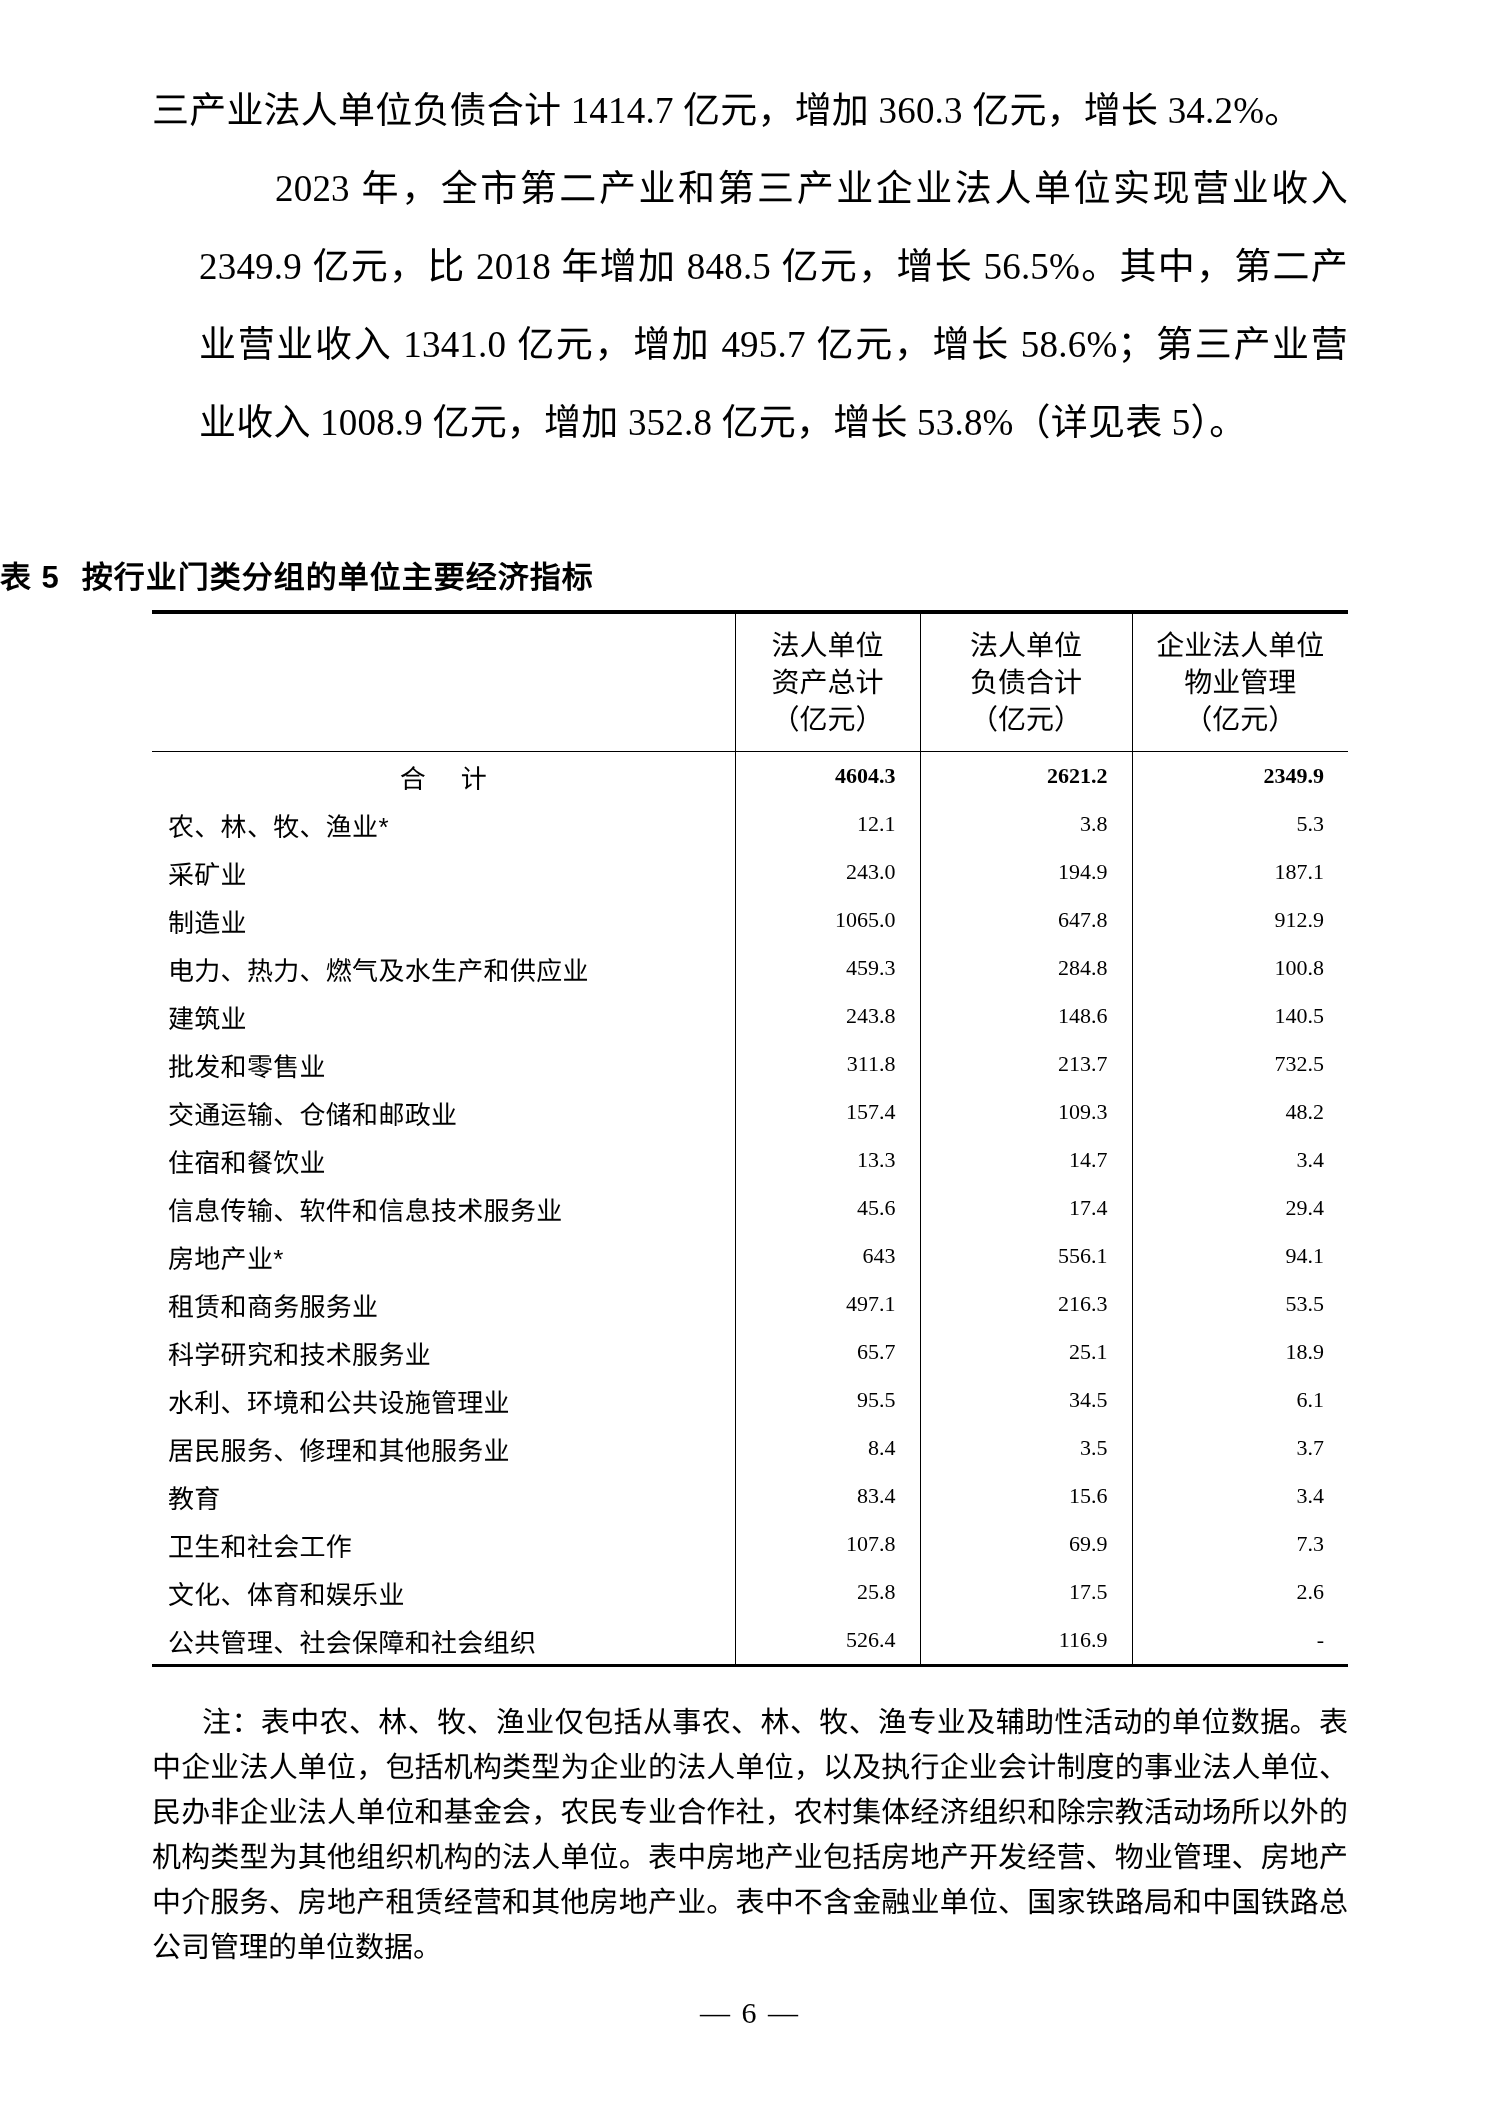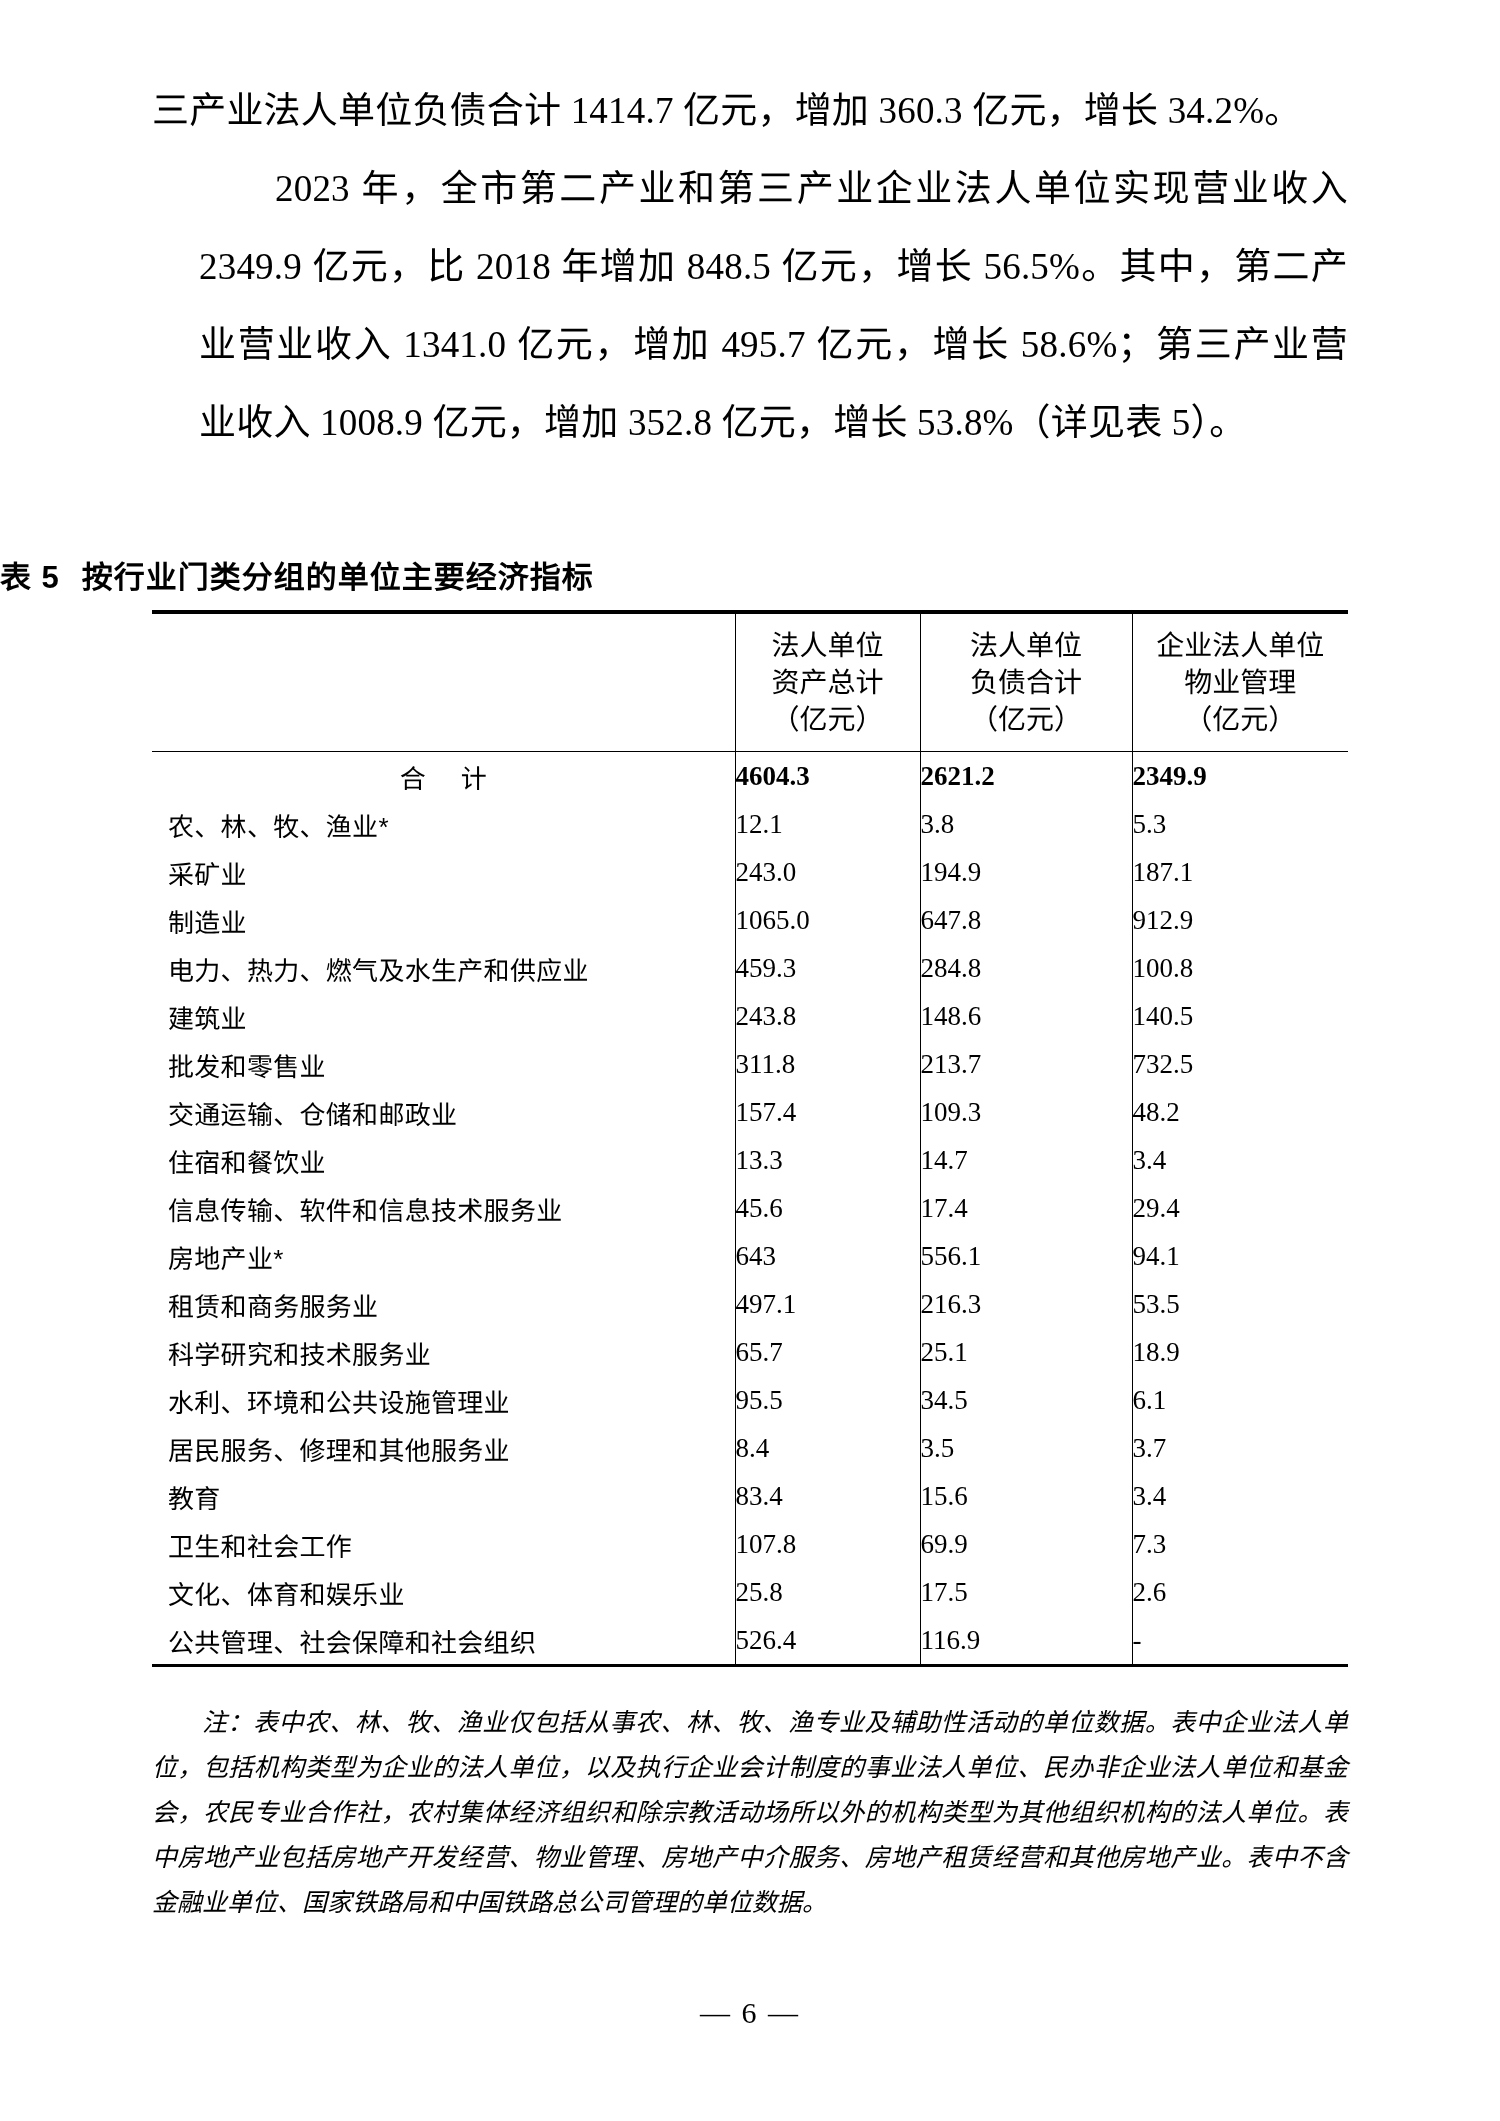--- a/index.html
+++ b/index.html
@@ -106,47 +106,46 @@
     vertical-align: middle;
   }
   tbody td.lbl {
     text-align: left;
     padding-left: 16px;
     letter-spacing: 0.3px;
     font-family: "Liberation Sans", "DejaVu Sans", sans-serif;
     font-size: 26px;
   }
   tbody td.num {
-    text-align: left;
+    text-align: right;
     padding-right: 24px;
     border-left: 1.6px solid #000;
     font-family: "Liberation Serif", "DejaVu Serif", serif;
-    font-size: 27px;
+    font-size: 22px;
   }
   tbody tr.total td.lbl {
     text-align: center;
     letter-spacing: 14px;
     padding-left: 0;
     text-indent: 14px;
     font-weight: normal;
   }
   tbody tr.total td.num { font-weight: bold; }
 
   
   .note {
     position: absolute;
     left: 152px;
     top: 1700px;
     width: 1196px;
     font-family: "Liberation Sans", "DejaVu Sans", sans-serif;
-    font-size: 25px;
+    font-size: 29px;
     line-height: 45px;
     text-align: justify;
     text-justify: inter-ideograph;
-    font-style: italic;
   }
   .note p { margin: 0; text-indent: 50px; }
 
   
   .pagenum {
     position: absolute;
     left: 0;
     top: 1996px;
     width: 1500px;
     text-align: center;

